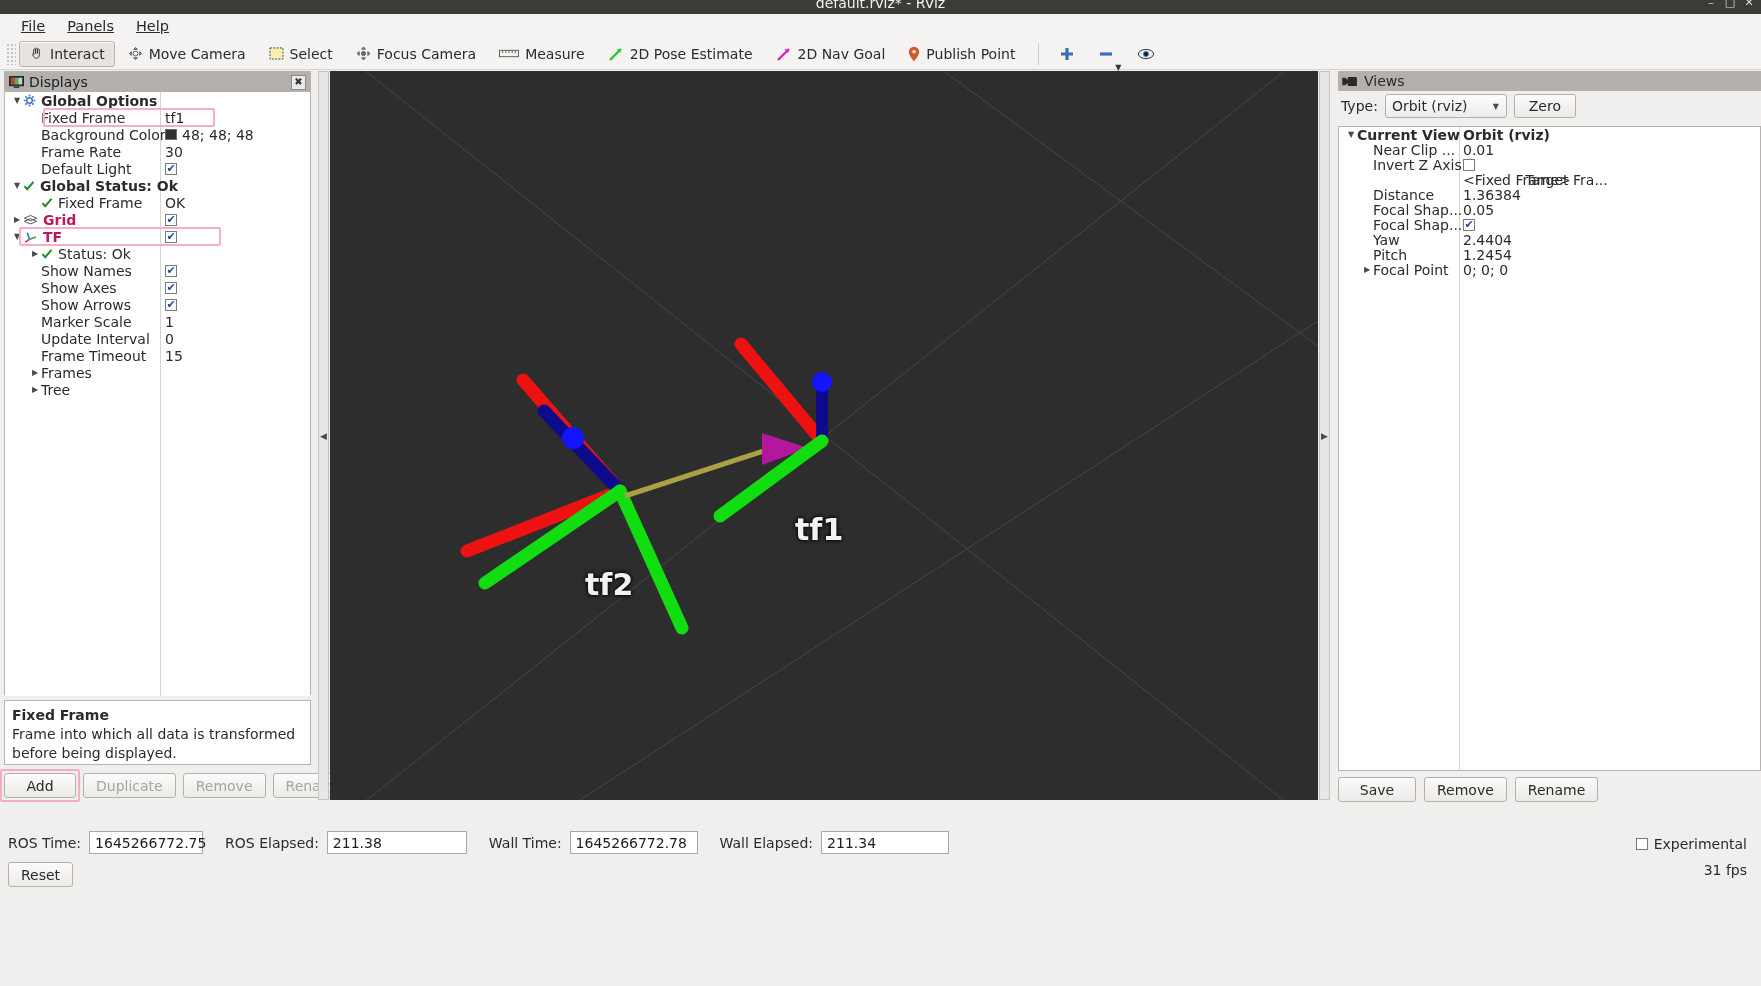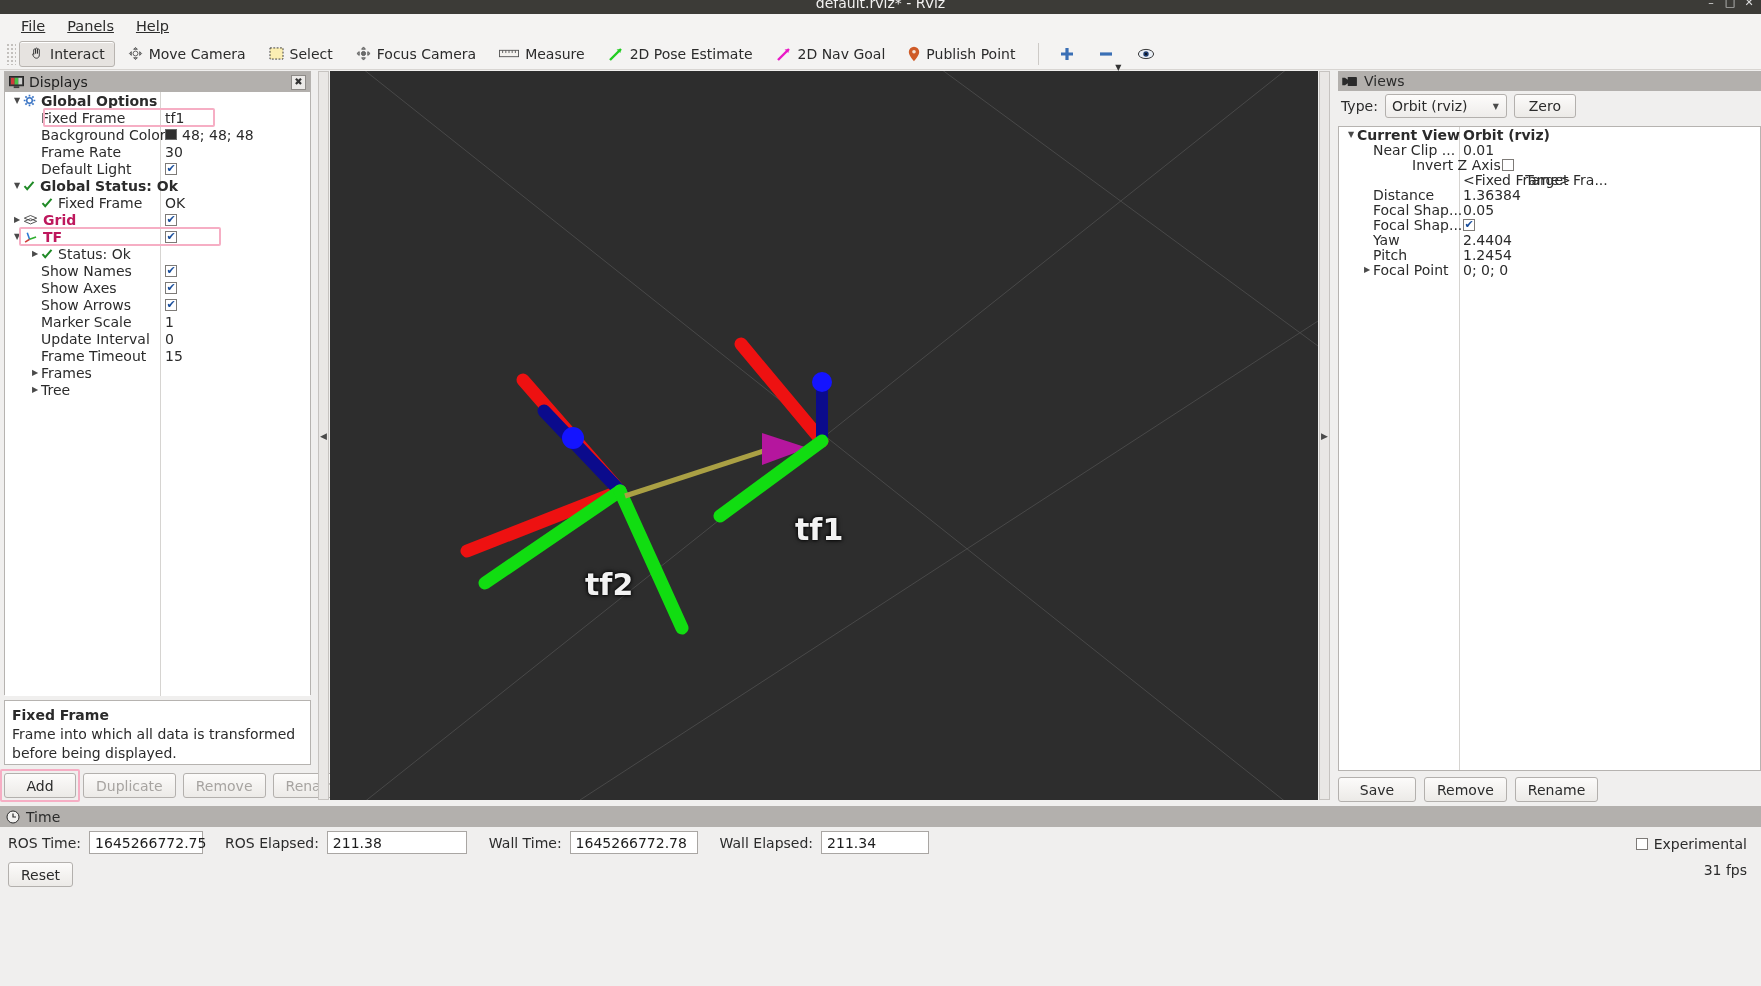--- a/index.html
+++ b/index.html
@@ -557,21 +557,21 @@
     <div class="vrow" style="padding-left: 6px;">
           <span class="twist">▼</span>
           <span style="font-weight: bold;">Current View</span>
           <span class="vval" style="font-weight: bold;">Orbit (rviz)</span>
         </div>
         <div class="vrow" style="padding-left: 22px;">
           <span class="twist"></span>
           <span>Near Clip ...</span>
           <span class="vval">0.01</span>
         </div>
-        <div class="vrow" style="padding-left: 22px; margin-left: 39px;">
+        <div class="vrow" style="padding-left: 22px;">
           <span class="twist"></span>
           <span>Invert Z Axis</span>
           <span class="vval">
             <span class="check"></span>
           </span>
         </div>
         <div class="vrow" style="padding-left: 22px; justify-content: center;">
           <span class="twist"></span>
           <span>Target Fra...</span>
           <span class="vval">&lt;Fixed Frame&gt;</span>
@@ -610,41 +610,32 @@
         </div>
       </div>
     <div class="views-btns" id="views-buttons">
         <div class="btn" style="min-width: 78px;">Save</div>
         <div class="btn" style="min-width: 78px;">Remove</div>
         <div class="btn" style="min-width: 78px;">Rename</div>
       </div>
   </div>
 
   <div class="statusbar"></div>
-  <div class="time-head">
-    <span class="icon">
-      <svg width="14" height="14" viewBox="0 0 14 14">
-          <circle cx="7" cy="7" r="6" fill="#f2f1f0" stroke="#2a2a2a"></circle>
-          <path d="M7 3.4V7h3" stroke="#2a2a2a" fill="none" stroke-width="1.2"></path>
-        </svg>
-    </span>
-    <span>Time</span>
-  </div>
   <div class="time-row" id="time-fields">
       <span>ROS Time:</span>
       <div class="tf-field" style="width: 114px;">1645266772.75</div>
       <span style="width: 6px;"></span>
       <span>ROS Elapsed:</span>
       <div class="tf-field" style="width: 140px;">211.38</div>
       <span style="width: 6px;"></span>
       <span>Wall Time:</span>
       <div class="tf-field" style="width: 128px;">1645266772.78</div>
       <span style="width: 6px;"></span>
       <span>Wall Elapsed:</span>
-      <div class="tf-field" style="width: 108px;">211.34</div>
+      <div class="tf-field" style="width: 128px;">211.34</div>
       <span style="width: 6px;"></span>
     </div>
   <div class="reset-btn">
     <div class="btn" style="min-width:54px;">Reset</div>
   </div>
   <div class="exp-wrap">
     <span class="check"></span>
     <span>Experimental</span>
   </div>
   <div class="fps">31 fps</div>

